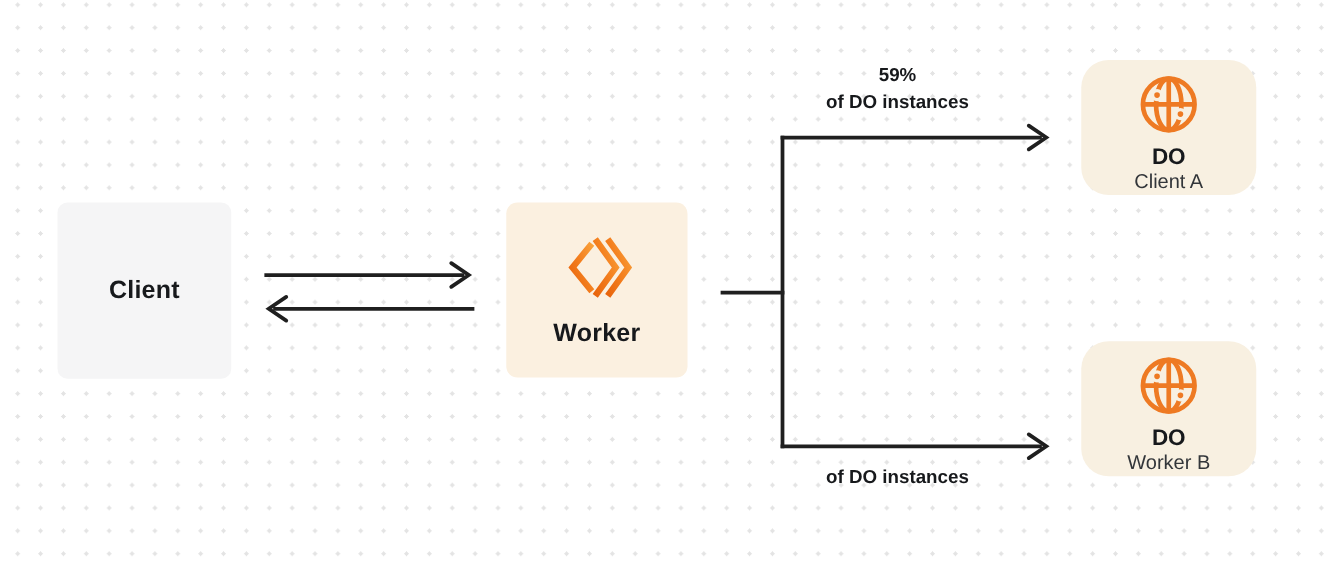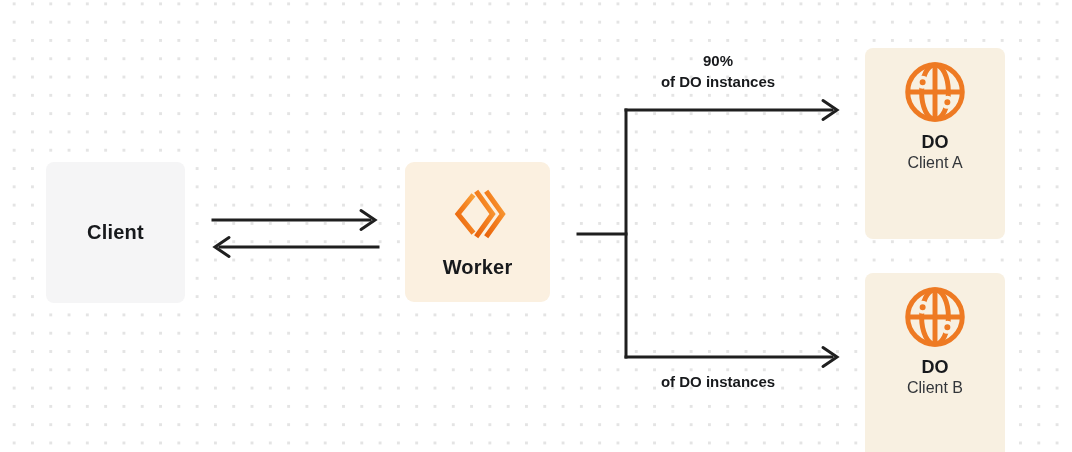--- a/index.html
+++ b/index.html
@@ -61,23 +61,23 @@
   }
   .node-worker .logo { margin-top: 22px; }
   .node-worker .node-label {
     margin-top: 12px;
     font-size: 20px;
     font-weight: 700;
     color: var(--text-color, #17191c);
     letter-spacing: 0.2px;
   }
   .node-do {
-    width: 140px; height: 191px;
+    width: 140px; height: 108px;
     background: var(--do-bg, #f8f0e1);
-    border-radius: 8px;
+    border-radius: 22px;
     justify-content: flex-start;
   }
   .node-do-a { left: 865px; top: 48px; }
   .node-do-b { left: 865px; top: 273px; }
   .node-do .globe { margin-top: 9px; }
   .node-do .do-title {
     margin-top: 4px;
     font-size: 18px;
     font-weight: 700;
     color: var(--text-color, #17191c);
@@ -191,24 +191,24 @@
   <div class="node node-do node-do-b">
     <svg class="globe globe-icon" width="70" height="70" viewBox="0 0 68 68" aria-hidden="true">
       <circle class="stroke" cx="34" cy="34" r="26.5"></circle>
       <ellipse class="stroke" cx="34" cy="34" rx="13" ry="26.5"></ellipse>
       <line class="stroke" x1="7.5" y1="34" x2="60.5" y2="34" stroke="#ee7a23" stroke-width="4.8"></line>
       <line class="stroke" x1="34" y1="7.5" x2="34" y2="60.5" stroke="#ee7a23" stroke-width="4.8"></line>
       <circle class="dot" cx="22" cy="24.5" r="4.6"></circle>
       <circle class="dot" cx="46" cy="44" r="4.6"></circle>
     </svg>
     <span class="do-title">DO</span>
-    <span class="do-subtitle">Client B</span>
+    <span class="do-subtitle">Worker B</span>
   </div>
 
   <div class="edge-label edge-label-top">
-    <div>90%</div>
+    <div>59%</div>
     <div>of DO instances</div>
   </div>
   <div class="edge-label edge-label-bottom">
     <div>of DO instances</div>
   </div>
 
 </div>
 
 </body></html>

